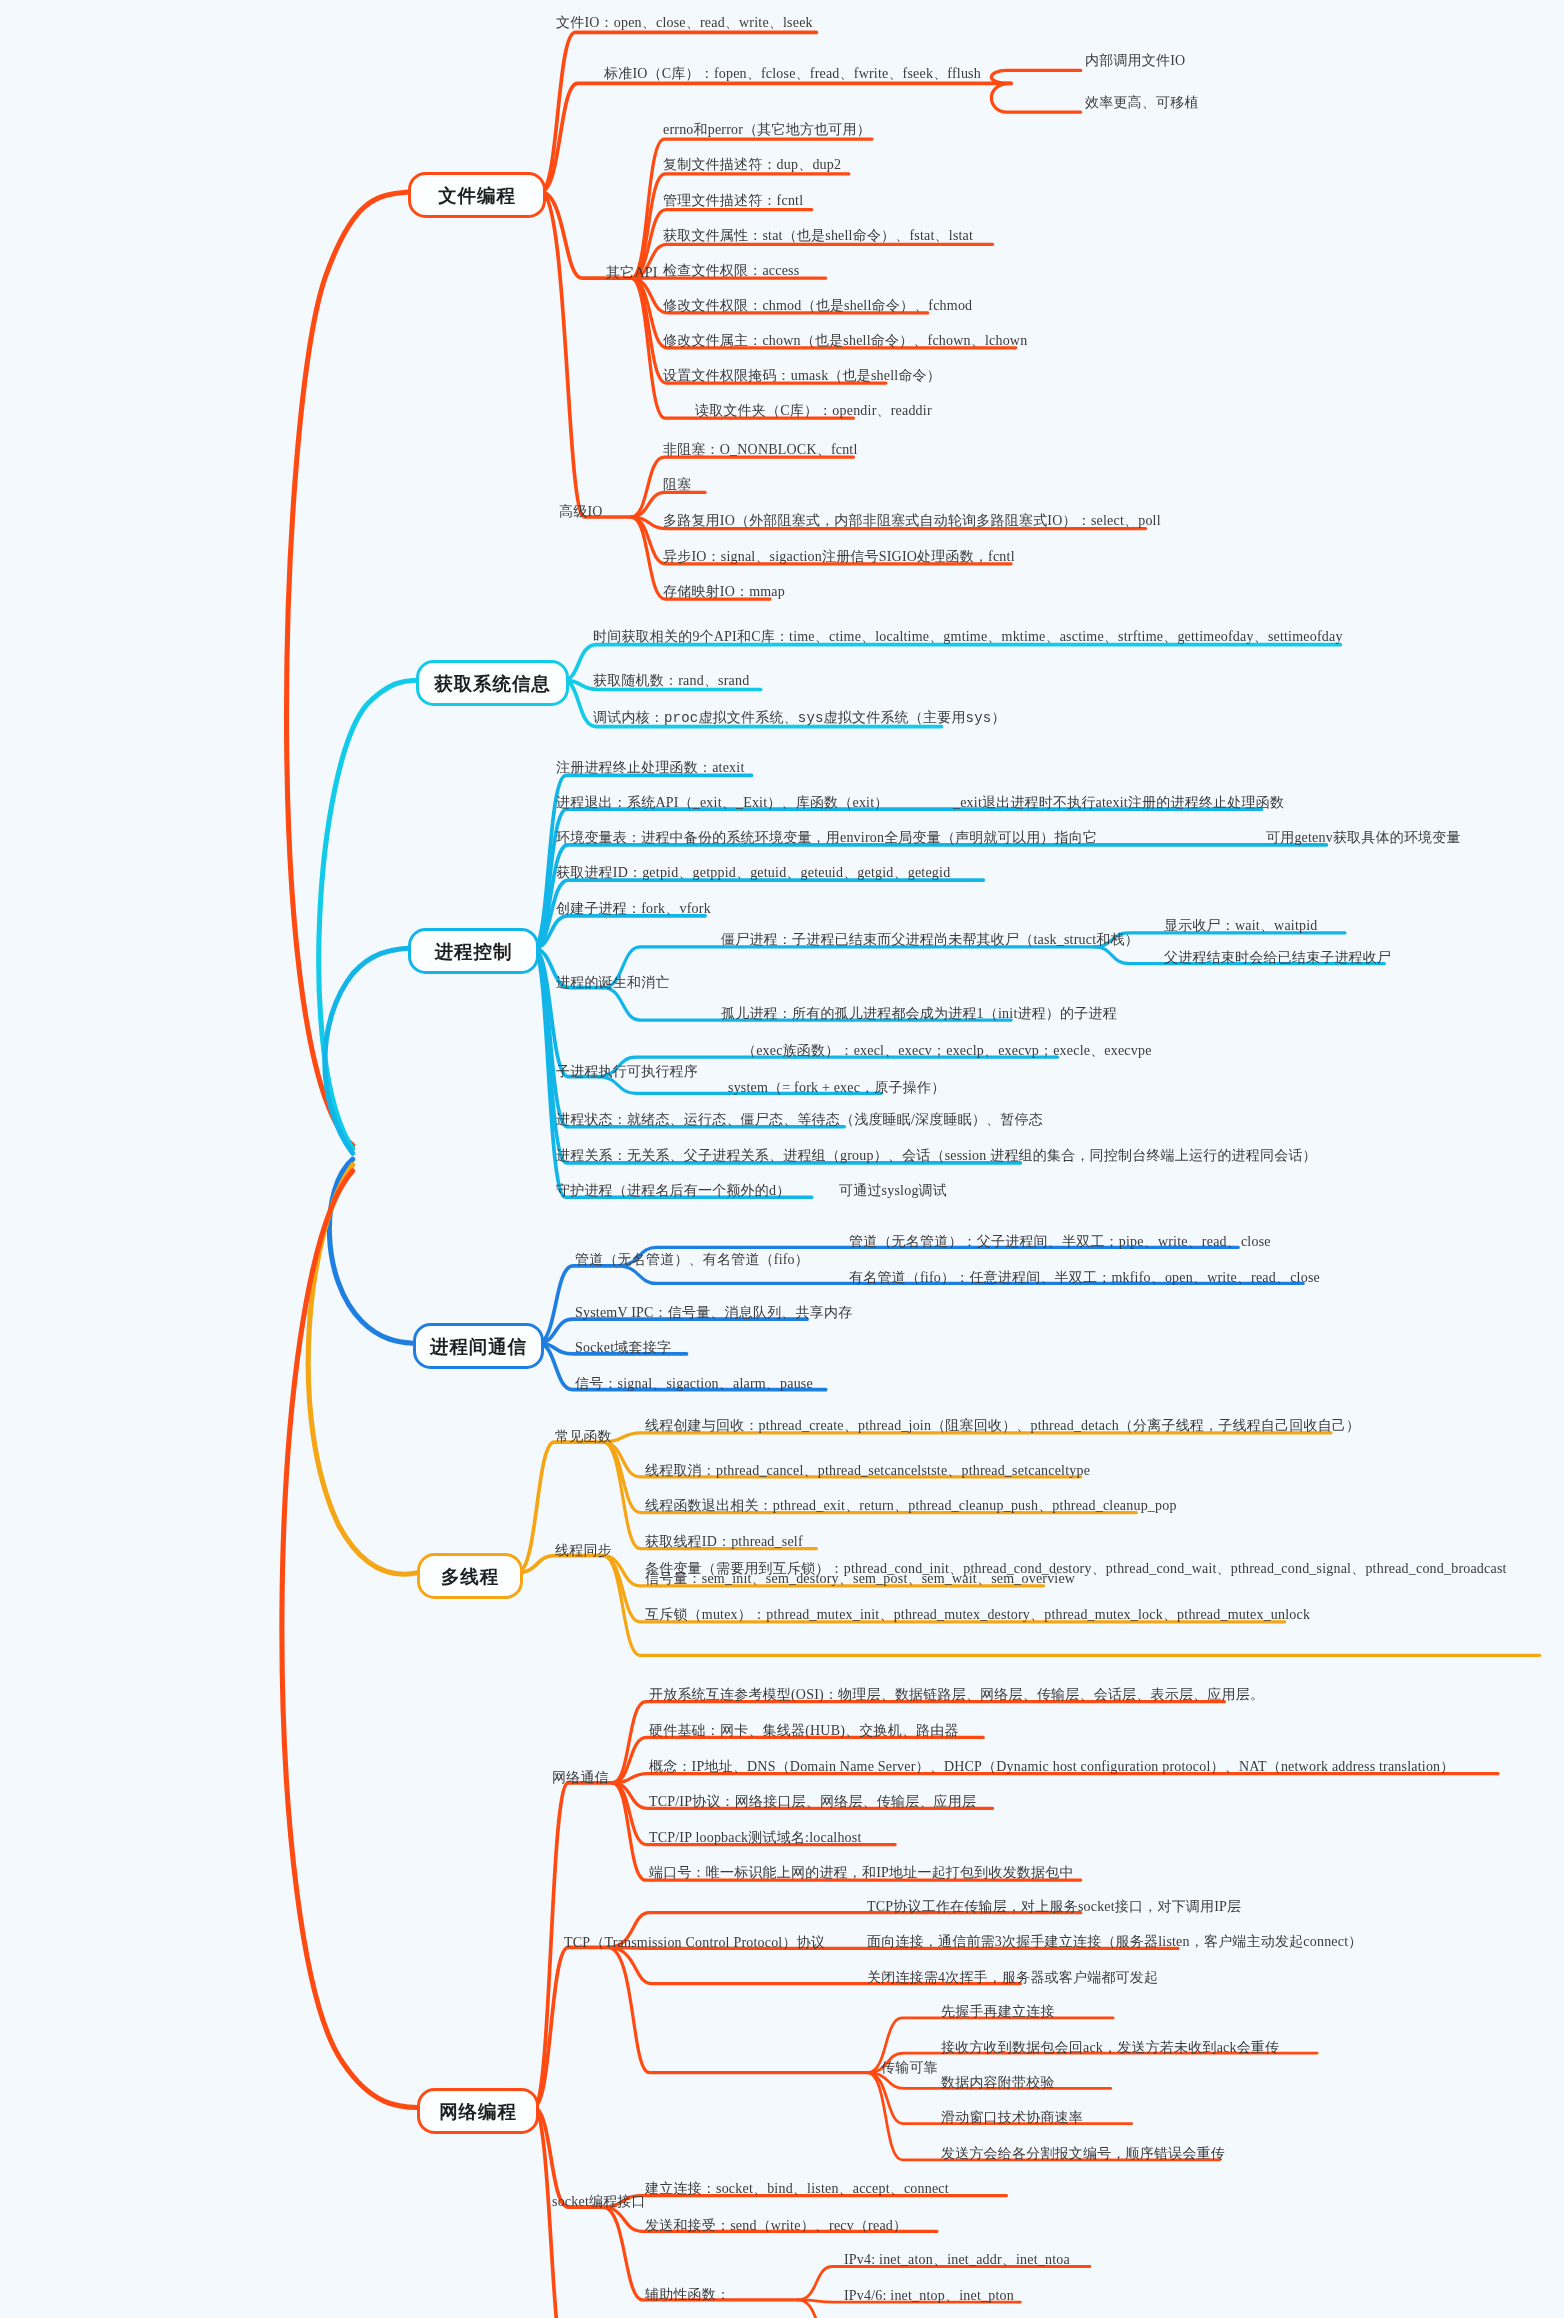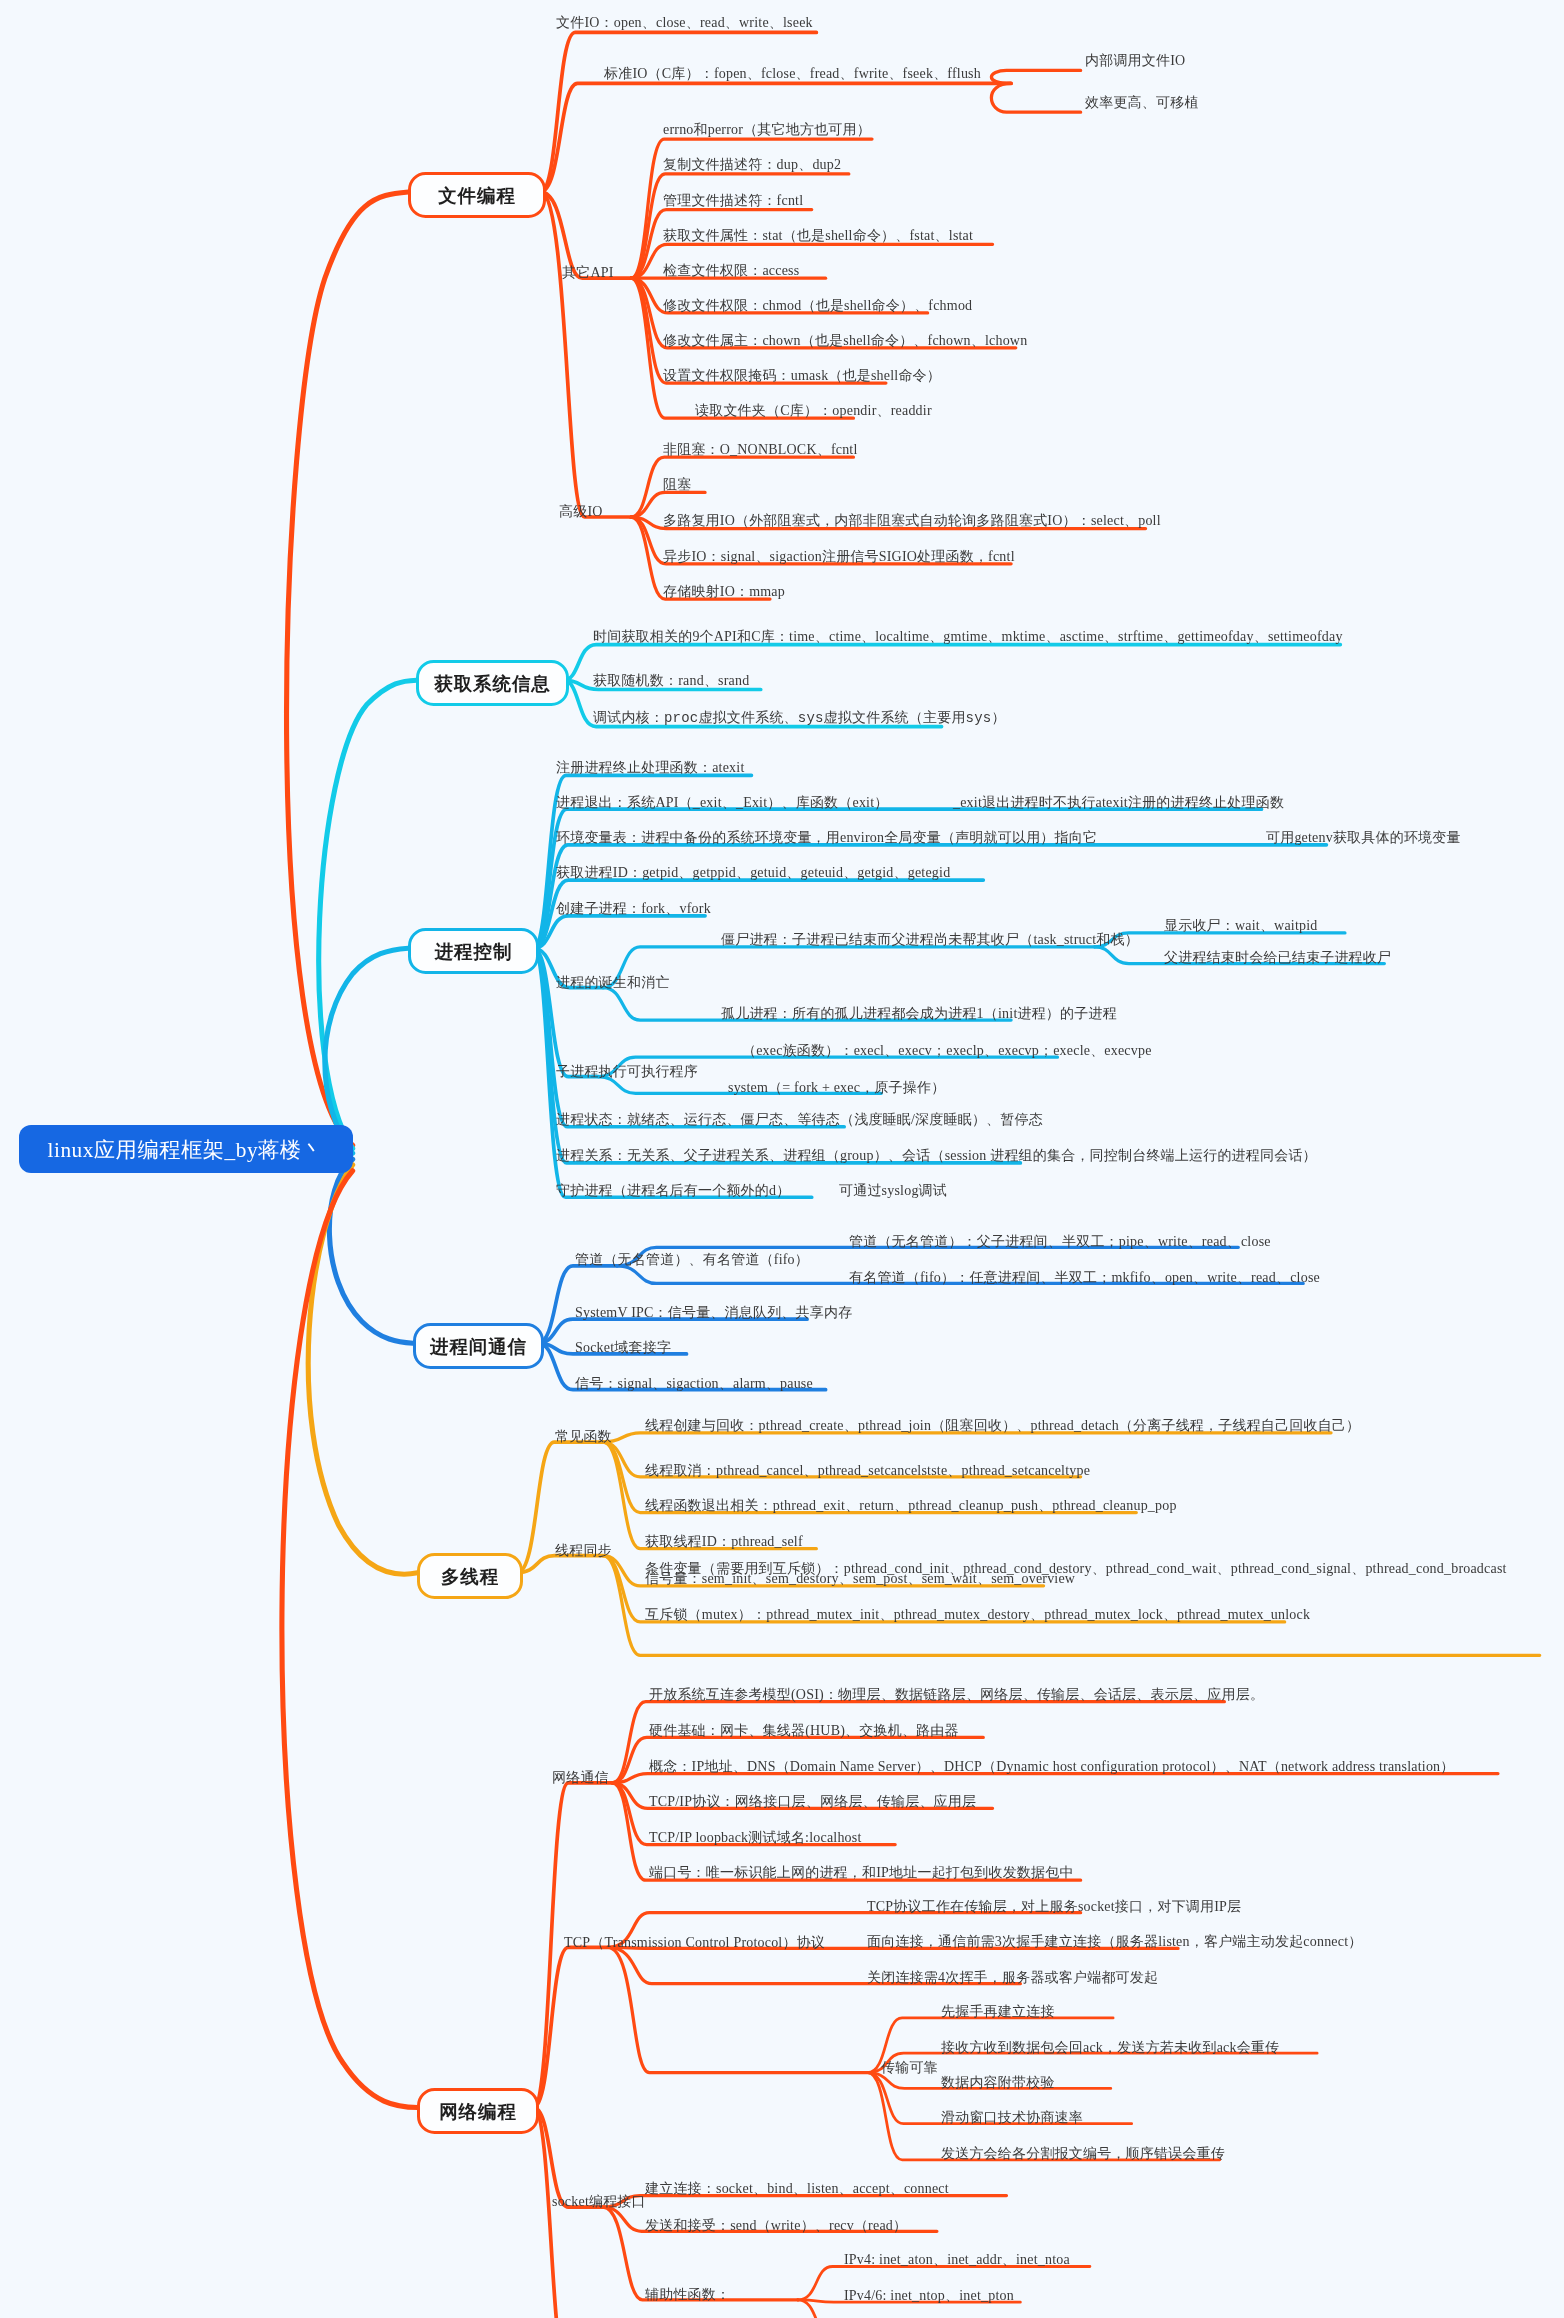--- a/index.html
+++ b/index.html
@@ -152,23 +152,20 @@
 
       <path d="M1720 4960 C 1765 4960, 1755 4888, 1795 4888 L 2350 4888" stroke="#ff4a12" stroke-width="6"></path>
       <path d="M1720 4960 C 1768 4960, 1758 4965, 1798 4965 L 2200 4965" stroke="#ff4a12" stroke-width="6"></path>
       <path d="M1720 4960 C 1765 4960, 1755 5042, 1795 5042 L 2550 5042" stroke="#ff4a12" stroke-width="6"></path>
 
       <path d="M1300 5120 C 1345 5120, 1340 5085, 1380 5085 L 2340 5085" stroke="#ff4a12" stroke-width="7"></path>
       <path d="M1300 5120 C 1345 5120, 1340 5160, 1380 5160 L 1950 5160" stroke="#ff4a12" stroke-width="7"></path>
     </g>
   </svg>
 
-  <div class="node root">
-    <span>linux应用编程框架_by蒋楼丶</span>
-  </div>
 
   <div class="branch" style="left:408px;top:172px;width:132px;">
     <span>文件编程</span>
   </div>
 
   <div class="branch cyan" style="left:416px;top:660px;width:147px;">
     <span>获取系统信息</span>
   </div>
 
   <div class="branch cyan" style="left:408px;top:928px;width:125px;border-color:#12b5e8;">
@@ -185,21 +182,21 @@
 
   <div class="branch" style="left:417px;top:2088px;width:116px;">
     <span>网络编程</span>
   </div>
 
   <div class="leaf" style="left:556px;top:14px;">文件IO：open、close、read、write、lseek</div>
   <div class="leaf" style="left:556px;top:65px;margin-left:48px;">标准IO（C库）：fopen、fclose、fread、fwrite、fseek、fflush</div>
   <div class="leaf" style="left:1085px;top:52px;">内部调用文件IO</div>
   <div class="leaf" style="left:1085px;top:94px;">效率更高、可移植</div>
 
-  <div class="leaf" style="left:562px;top:264px;">其它API</div>
+  <div class="leaf" style="left:562px;top:264px;padding-left:44px;">其它API</div>
   <div class="leaf" style="left:663px;top:121px;">errno和perror（其它地方也可用）</div>
   <div class="leaf" style="left:663px;top:156px;">复制文件描述符：dup、dup2</div>
   <div class="leaf" style="left:663px;top:192px;">管理文件描述符：fcntl</div>
   <div class="leaf" style="left:663px;top:227px;">获取文件属性：stat（也是shell命令）、fstat、lstat</div>
   <div class="leaf" style="left:663px;top:262px;">检查文件权限：access</div>
   <div class="leaf" style="left:663px;top:297px;">修改文件权限：chmod（也是shell命令）、fchmod</div>
   <div class="leaf" style="left:663px;top:332px;">修改文件属主：chown（也是shell命令）、fchown、lchown</div>
   <div class="leaf" style="left:663px;top:367px;">设置文件权限掩码：umask（也是shell命令）</div>
   <div class="leaf" style="left:663px;top:402px;margin-left:32px;">读取文件夹（C库）：opendir、readdir</div>
 

